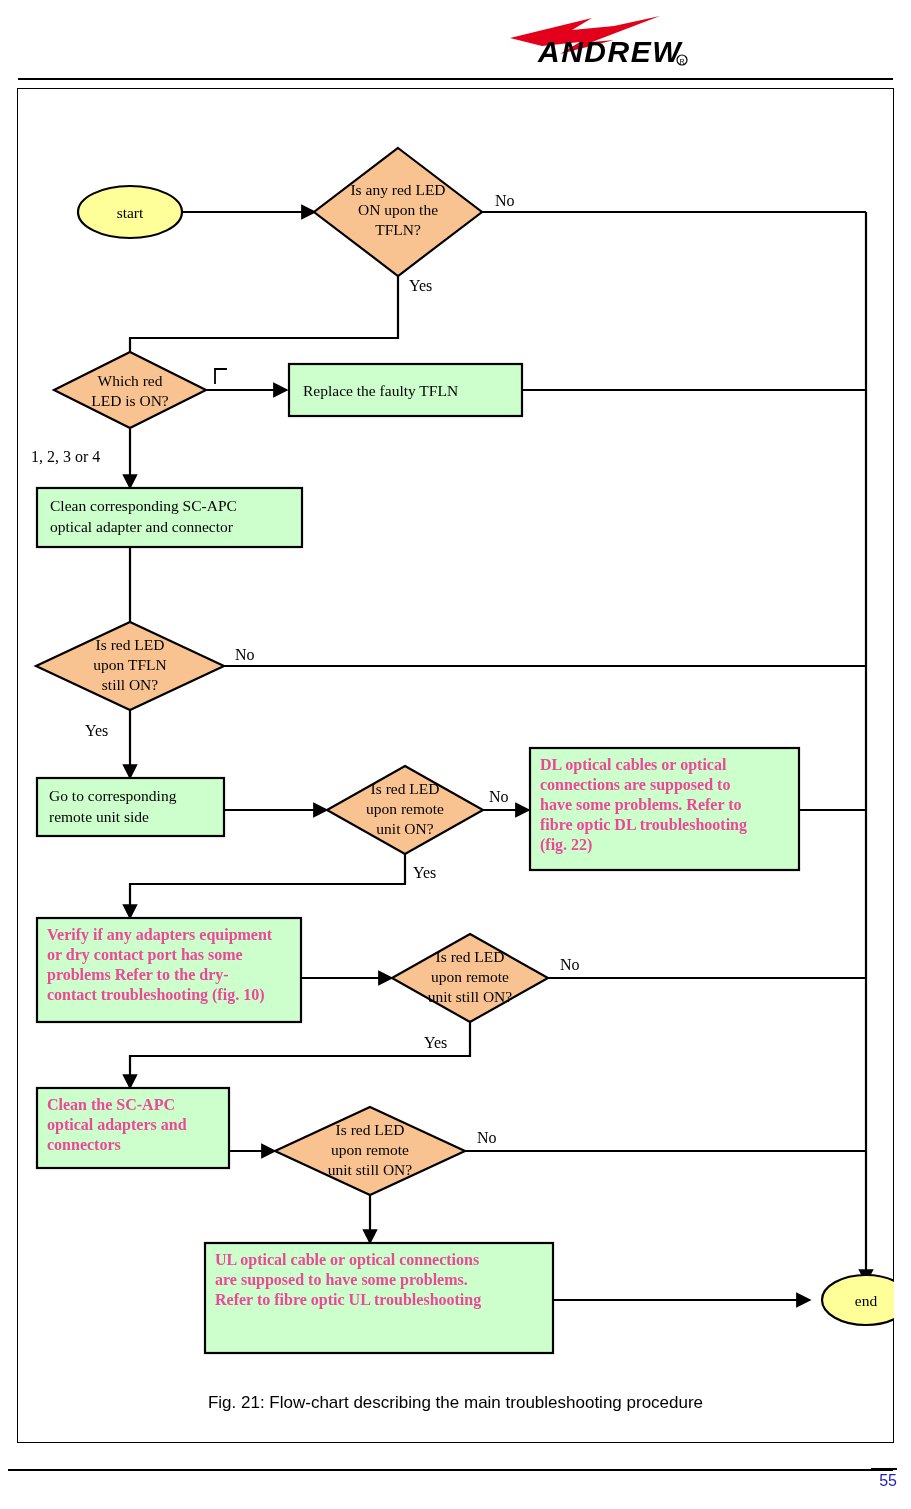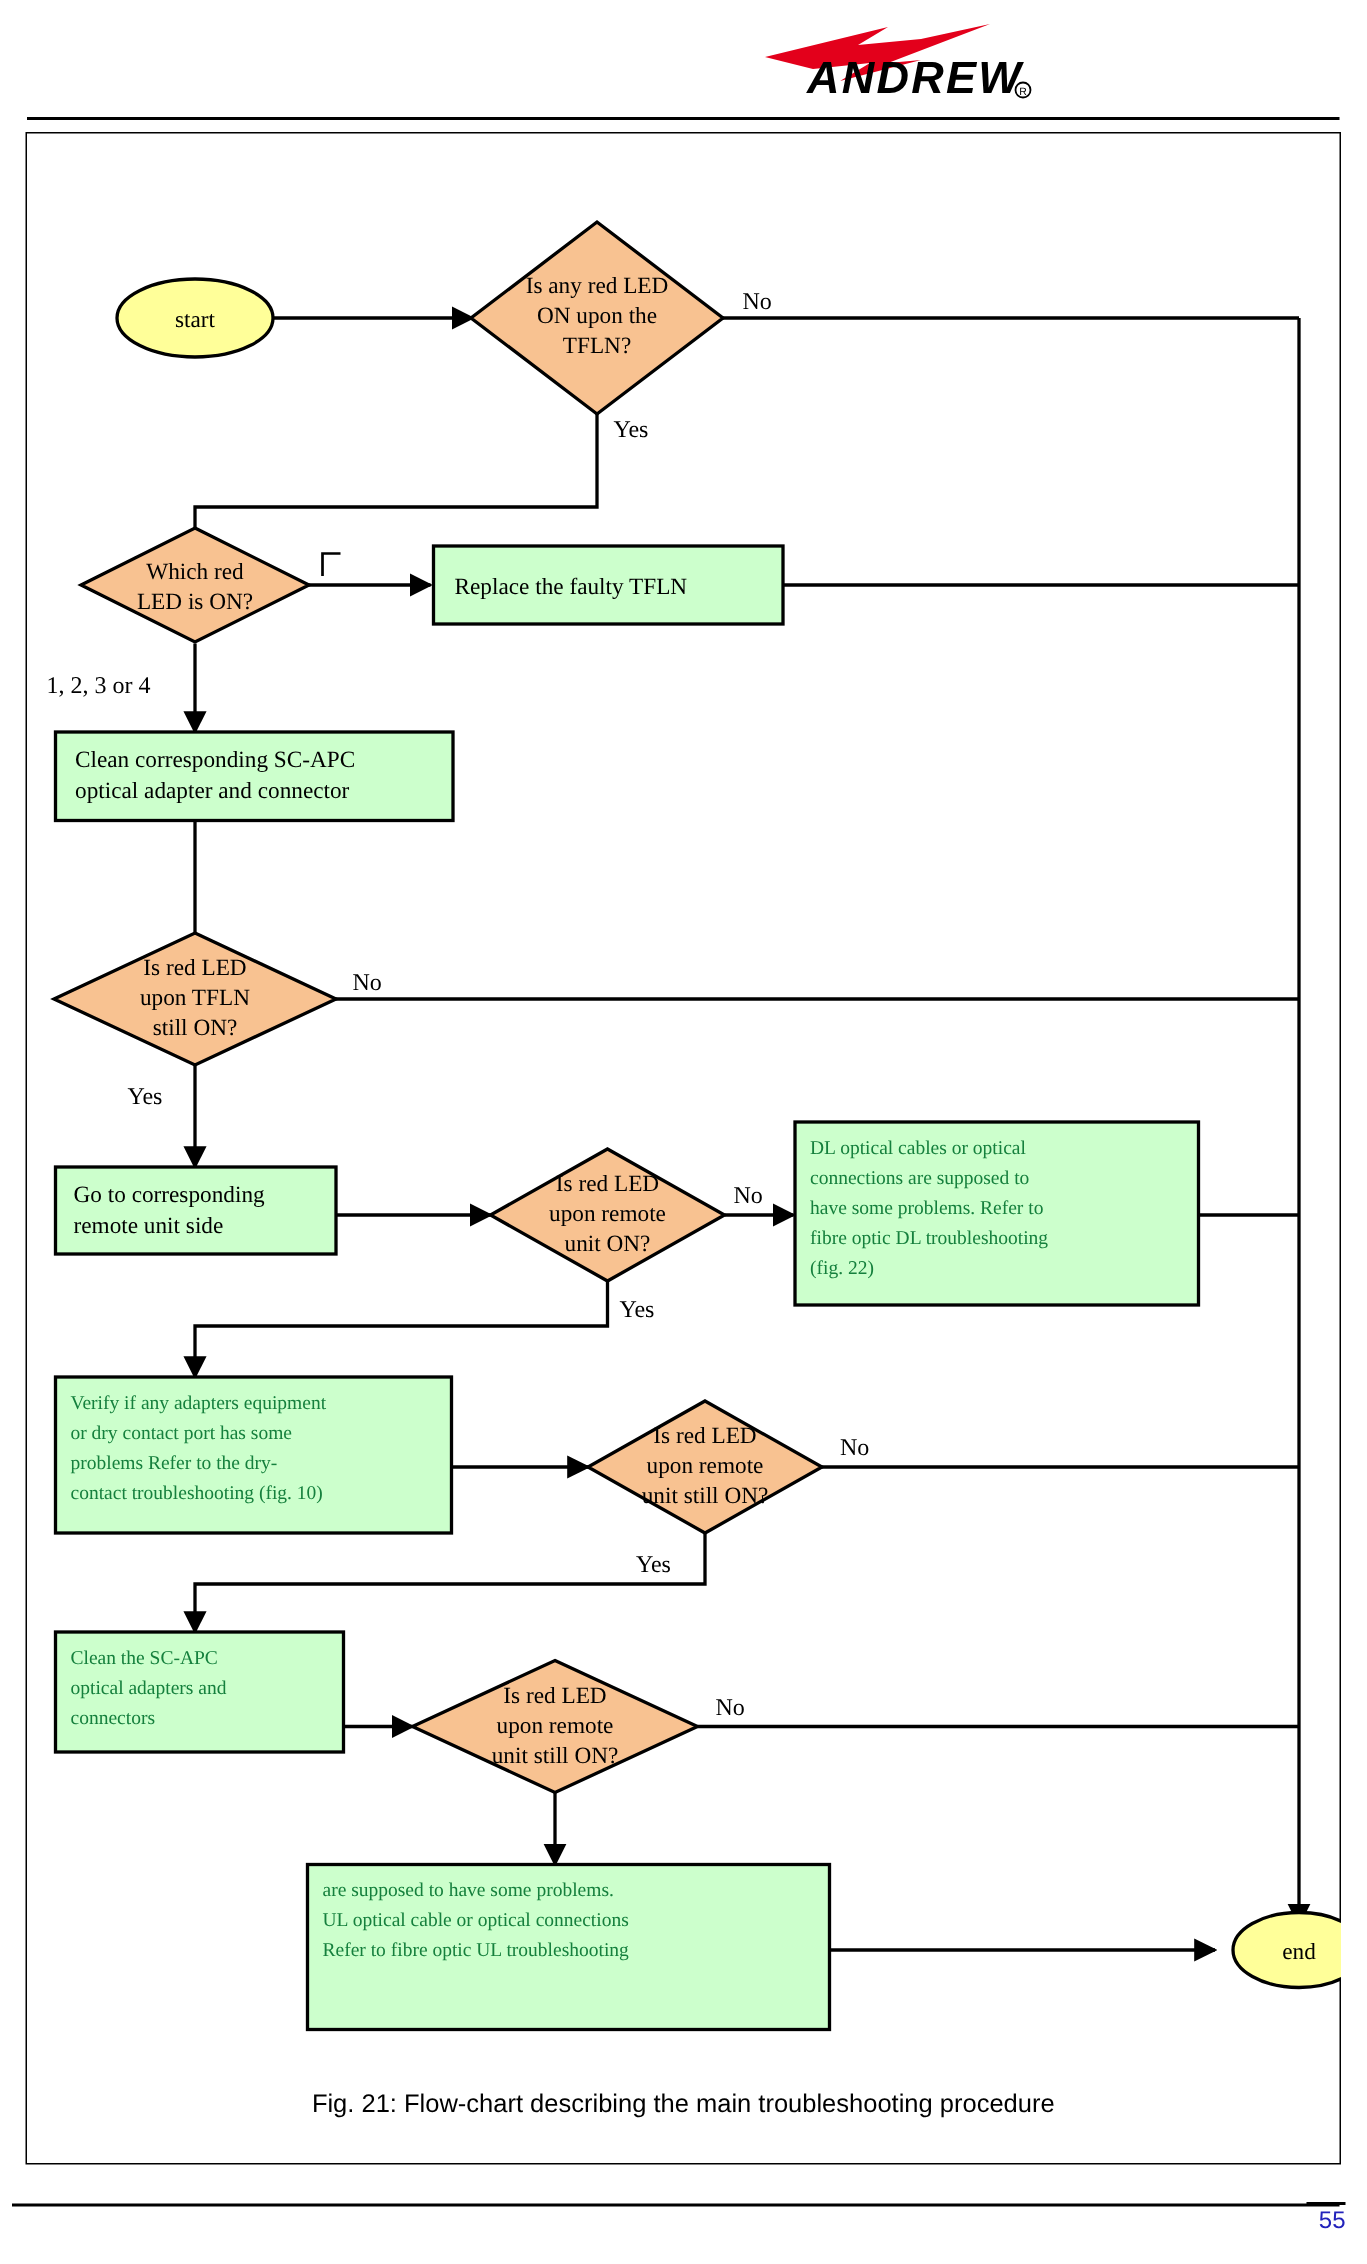--- a/index.html
+++ b/index.html
@@ -54,23 +54,24 @@
     font-size: 15.5px;
     fill: #000;
   }
   .edgelabel {
     font-family: "Liberation Serif", serif;
     font-size: 16px;
     fill: #000;
   }
   .boxtext {
     font-family: "Liberation Serif", serif;
-    font-size: 13px;
-    color: #15803d;
+    font-size: 16px;
+    color: #ec4899;
     line-height: 20px;
+    font-weight: bold;
   }
   .boxtext.justify { text-align: justify; }
   .boxtext.justify > span { display: block; }
   .fo-box {
     padding: 5px 8px 4px 8px;
     box-sizing: border-box;
   }
 
   
   #caption {
@@ -295,22 +296,22 @@
     <text class="nodelabel" x="353" y="1047" text-anchor="middle">Is red LED</text>
     <text class="nodelabel" x="353" y="1067" text-anchor="middle">upon remote</text>
     <text class="nodelabel" x="353" y="1087" text-anchor="middle">unit still ON?</text>
   </g>
   <text class="edgelabel" x="460" y="1055">No</text>
 
   <g>
     <rect x="188" y="1155" width="348" height="110" fill="#ccffcc" stroke="#000" stroke-width="2.2"></rect>
     <foreignObject x="190" y="1157" width="344" height="106">
       <div xmlns="http://www.w3.org/1999/xhtml" class="boxtext justify fo-box">
+        <span>UL optical cable or optical connections</span>
         <span>are supposed to have some problems.</span>
-        <span>UL optical cable or optical connections</span>
         <span>Refer to fibre optic UL troubleshooting</span>
       </div>
     </foreignObject>
   </g>
 
   <g>
     <ellipse cx="849" cy="1212" rx="44" ry="25" fill="#ffff99" stroke="#000" stroke-width="2.2"></ellipse>
     <text class="nodelabel" x="849" y="1218" text-anchor="middle">end</text>
   </g>
 </svg>

